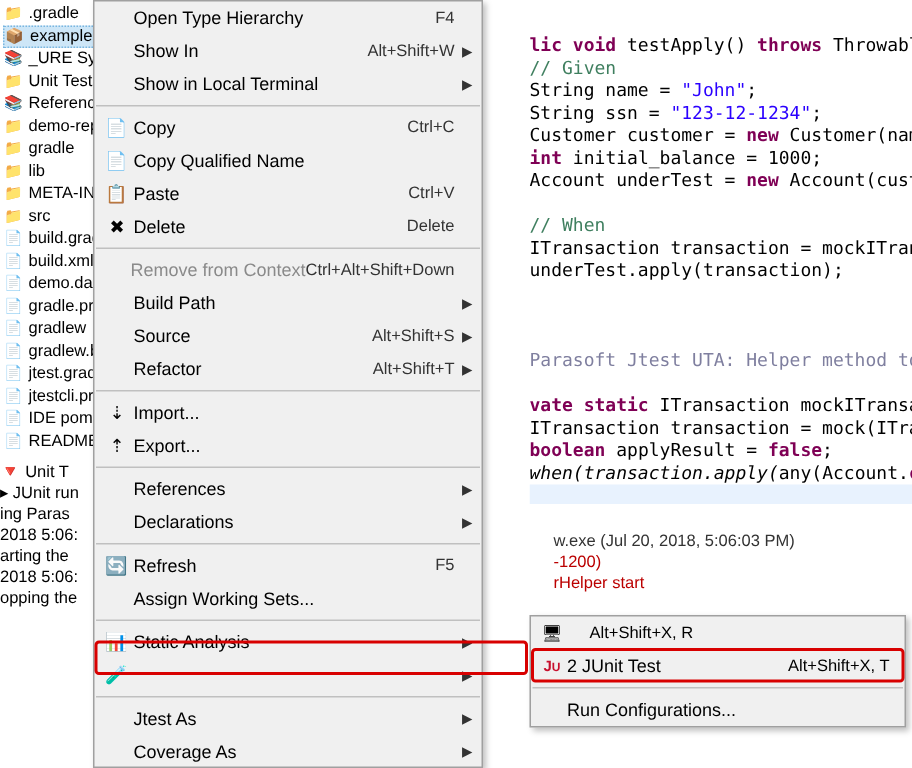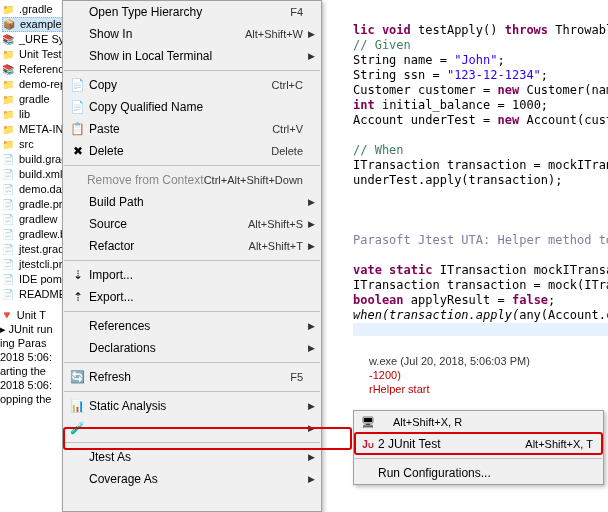--- a/index.html
+++ b/index.html
@@ -350,20 +350,24 @@
       <span class="ctx-ico"></span>
       <span class="ctx-label">Declarations</span>
       <span class="ctx-arrow">▶</span>
     </div>
     <div class="ctx-sep"></div>
     <div class="ctx-row">
       <span class="ctx-ico">🔄</span>
       <span class="ctx-label">Refresh</span>
       <span class="ctx-accel">F5</span>
     </div>
+    <div class="ctx-row">
+      <span class="ctx-ico"></span>
+      <span class="ctx-label">Assign Working Sets...</span>
+    </div>
     <div class="ctx-sep"></div>
     <div class="ctx-row">
       <span class="ctx-ico">📊</span>
       <span class="ctx-label">Static Analysis</span>
       <span class="ctx-arrow">▶</span>
     </div>
     <div class="ctx-row">
       <span class="ctx-ico">🧪</span>
       <span class="ctx-arrow">▶</span>
     </div>

